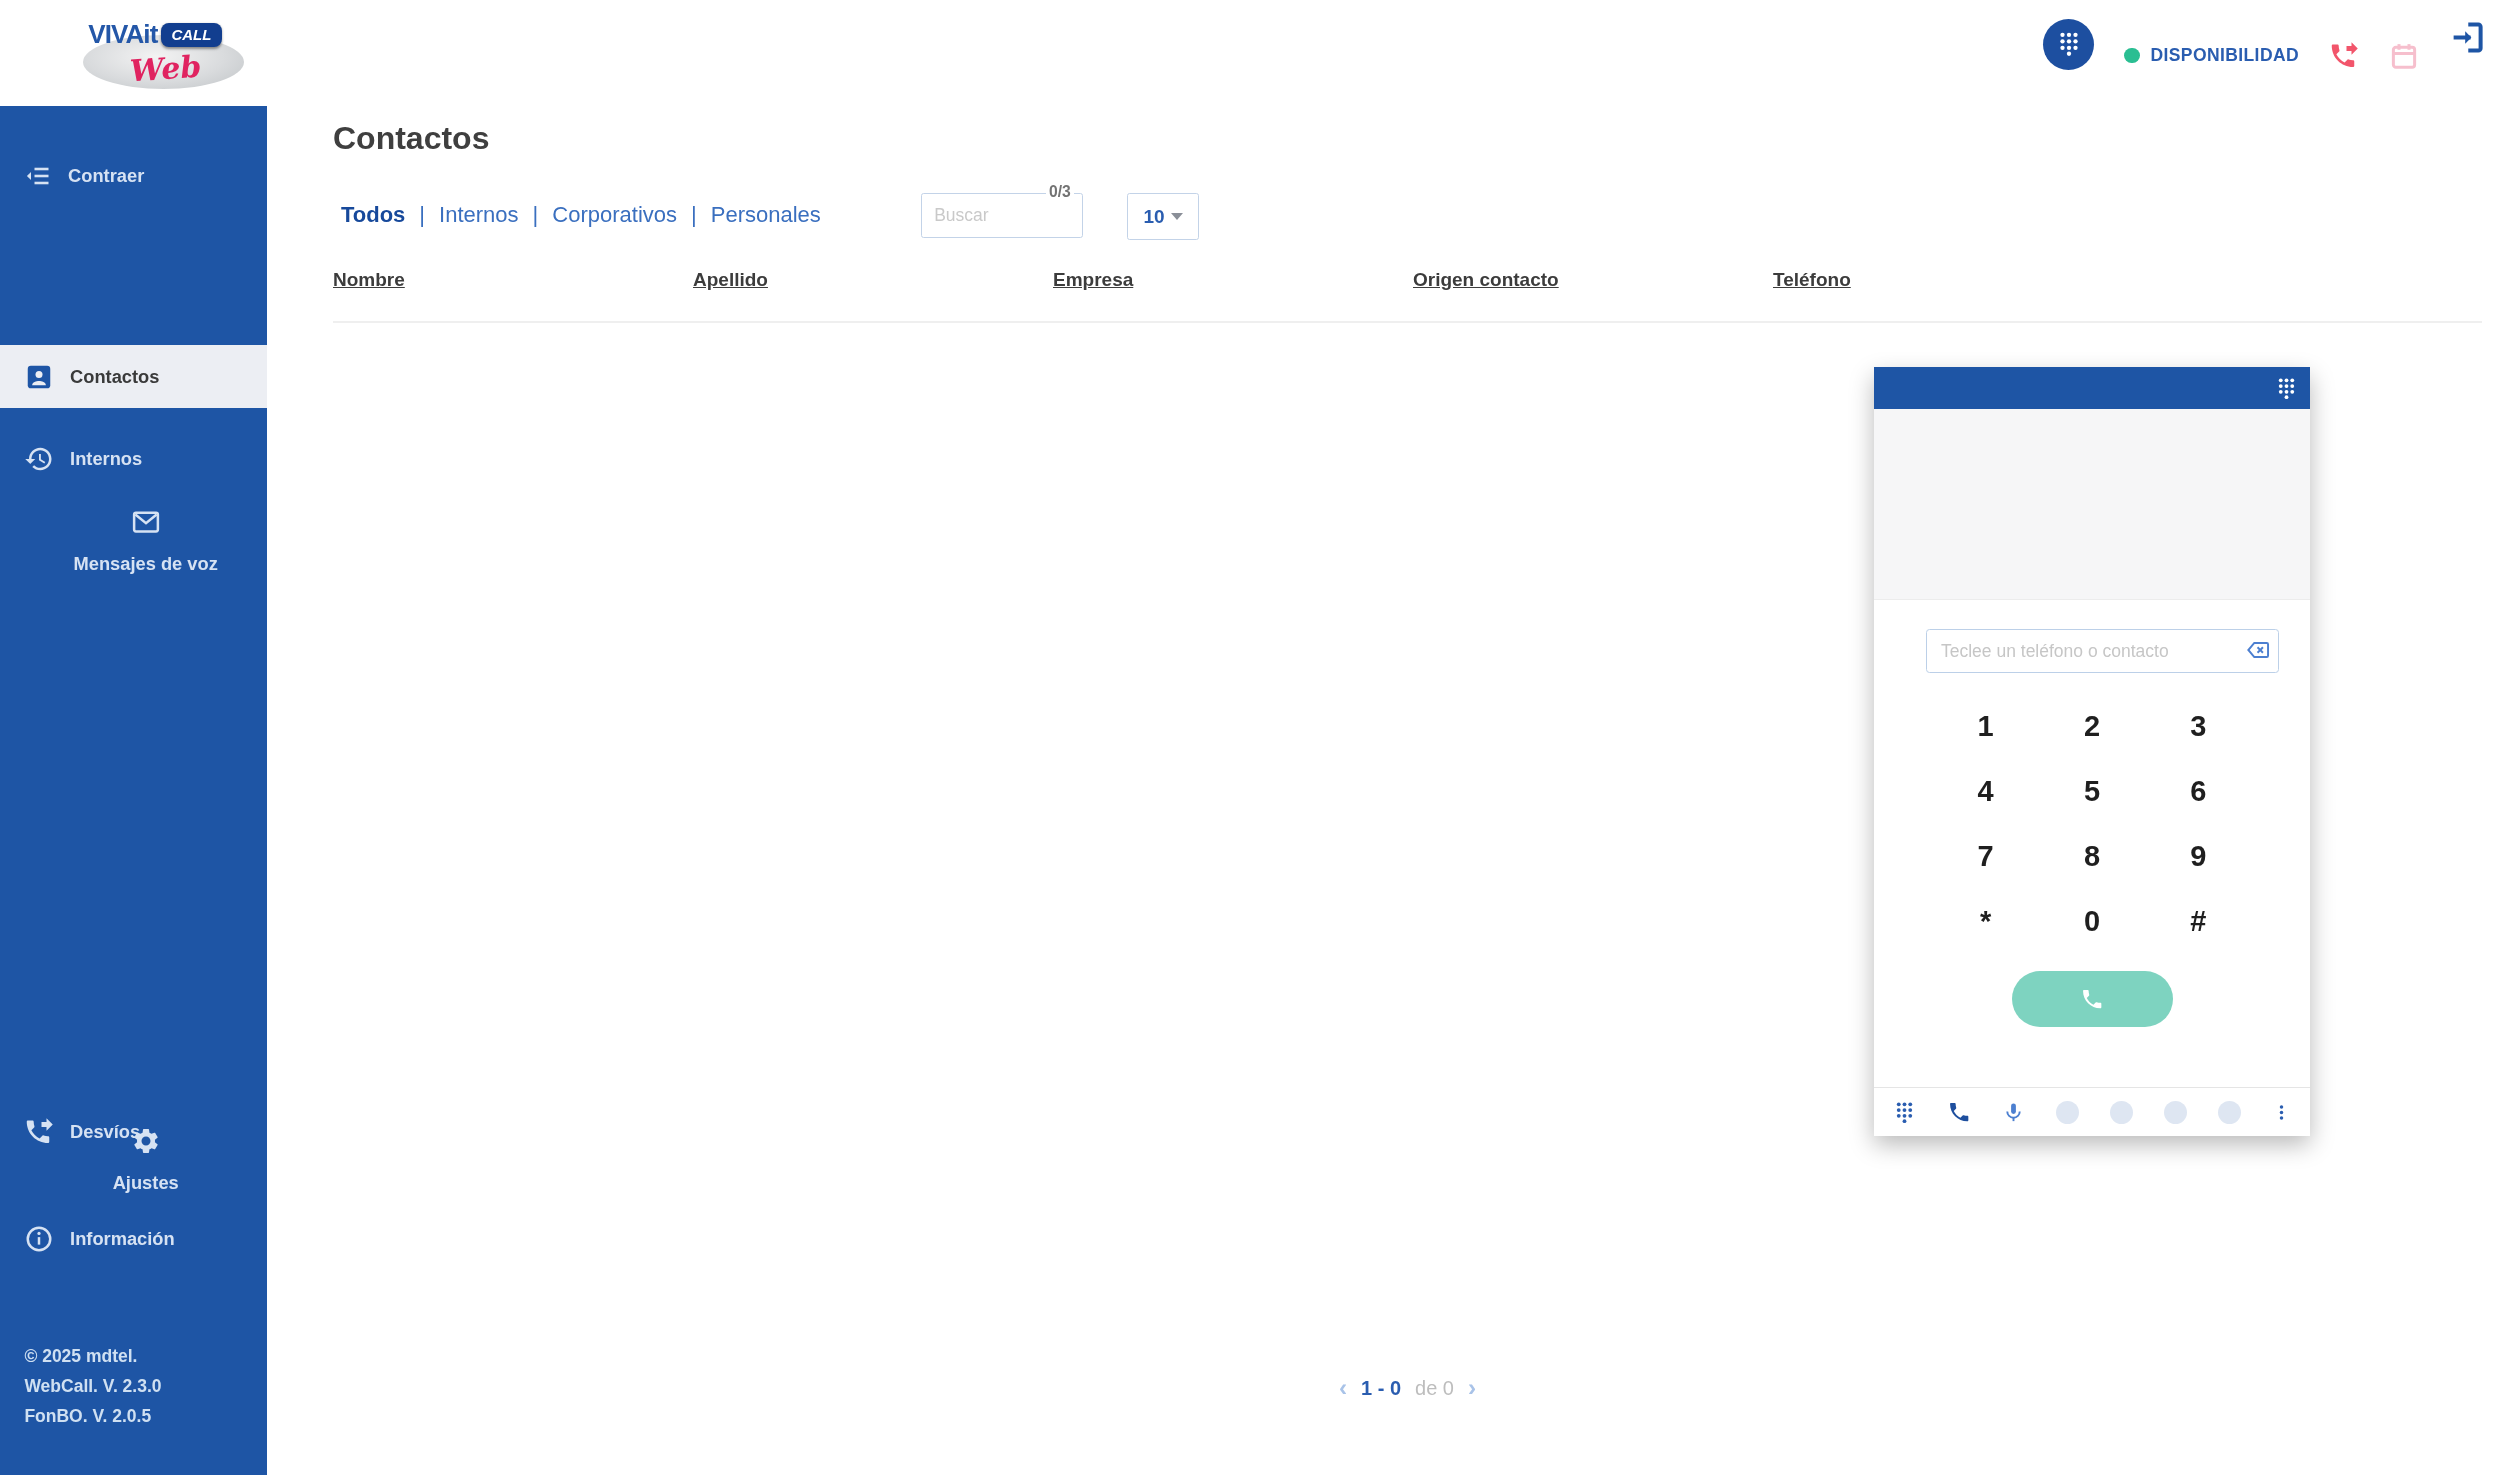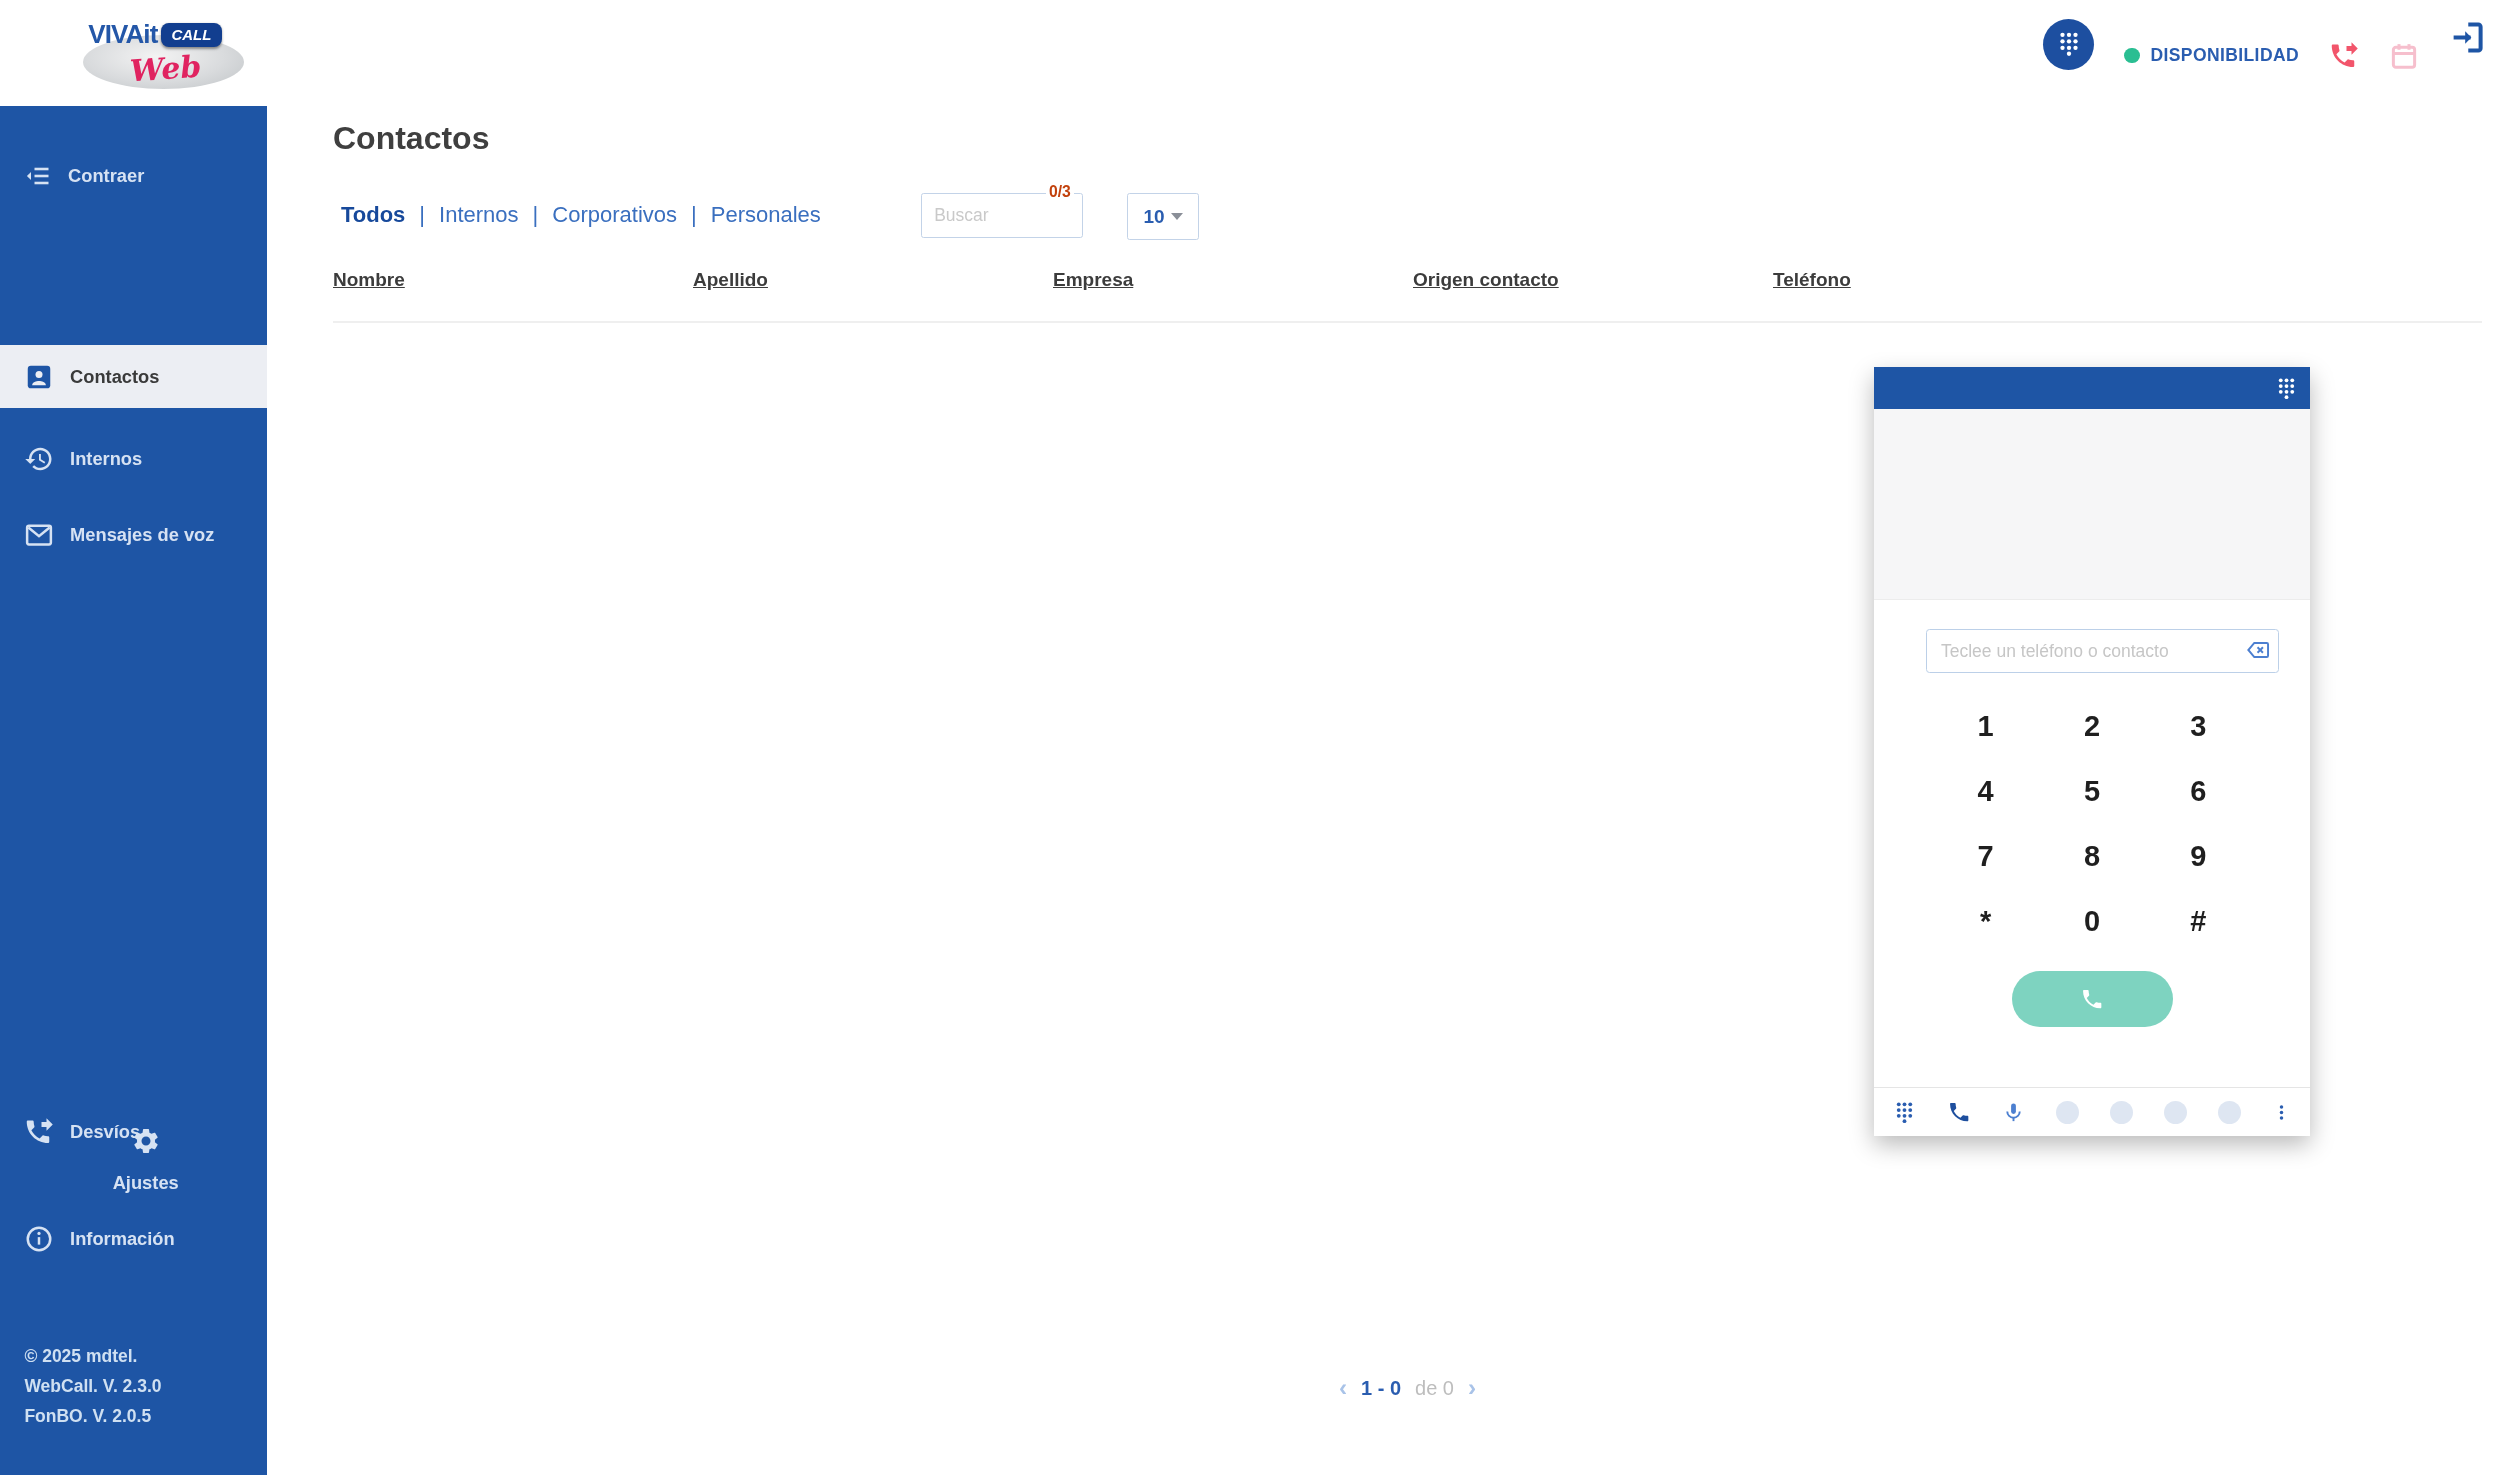--- a/index.html
+++ b/index.html
@@ -45,21 +45,21 @@
     font-size:22px;color:#3a6fbf;}
   .tab{cursor:pointer;}
   .tab.active{font-weight:bold;color:#17499b;margin-left:7px;}
   .tab-sep{color:#3a6fbf;}
 
   .search-wrap{position:absolute;left:921px;top:193px;width:162px;height:45px;}
   .search-input{width:100%;height:100%;box-sizing:border-box;border:1.7px solid #c3d3e8;
     border-radius:2.6px;padding:0 12.2px;font-size:17.5px;color:#555;outline:none;background:#fff;}
   .search-input::placeholder{color:#c9c9c9;}
   .search-counter{position:absolute;top:-10.5px;right:8.7px;background:#fff;padding:0 3.5px;
-    color:#c2410c;font-size:15.7px;font-weight:bold;}
+    color:#737373;font-size:15.7px;font-weight:bold;}
 
   .pagesize{position:absolute;left:1127px;top:193px;width:70px;height:45px;border:1.7px solid #c3d3e8;
     border-radius:2.6px;display:flex;align-items:center;justify-content:center;gap:6px;cursor:pointer;background:#fff;}
   .pagesize .val{font-size:19px;font-weight:bold;color:#2a5db0;}
   .caret{width:0;height:0;border-left:6.1px solid transparent;border-right:6.1px solid transparent;
     border-top:7px solid #8a8f98;}
 
   .thead{position:absolute;left:333px;top:269px;display:flex;font-size:19px;font-weight:bold;color:#3c3c3c;text-decoration:underline;}
   .th{width:360px;}
   .thead-divider{position:absolute;left:333px;top:321px;width:2149px;height:1.7px;background:#efefef;}
@@ -184,21 +184,21 @@
 
     <div class="side-row" style="top:325px;">
       <span class="icon">
         <svg width="30" height="30" viewBox="0 0 24 24" fill="currentColor">
           <path d="M13 3c-4.97 0-9 4.03-9 9H1l3.89 3.89.07.14L9 12H6c0-3.87 3.13-7 7-7s7 3.13 7 7-3.13 7-7 7c-1.93 0-3.68-.79-4.94-2.06l-1.42 1.42C8.27 19.99 10.51 21 13 21c4.97 0 9-4.03 9-9s-4.03-9-9-9zm-1 5v5l4.28 2.54.72-1.21-3.5-2.08V8z"></path>
         </svg>
       </span>
       <span class="lbl">Internos</span>
     </div>
 
-    <div class="side-row" style="top:401px;">
+    <div class="side-row" style="top:401px;flex-direction:column;">
       <span class="icon">
         <svg width="30" height="30" viewBox="0 0 24 24" fill="none" stroke="currentColor" stroke-width="2">
           <rect x="2.5" y="4.5" width="19" height="15" rx="1.5"></rect>
           <polyline points="3.5,6 12,13 20.5,6"></polyline>
         </svg>
       </span>
       <span class="lbl">Mensajes de voz</span>
     </div>
 
     <div class="side-row" style="top:998px;">

